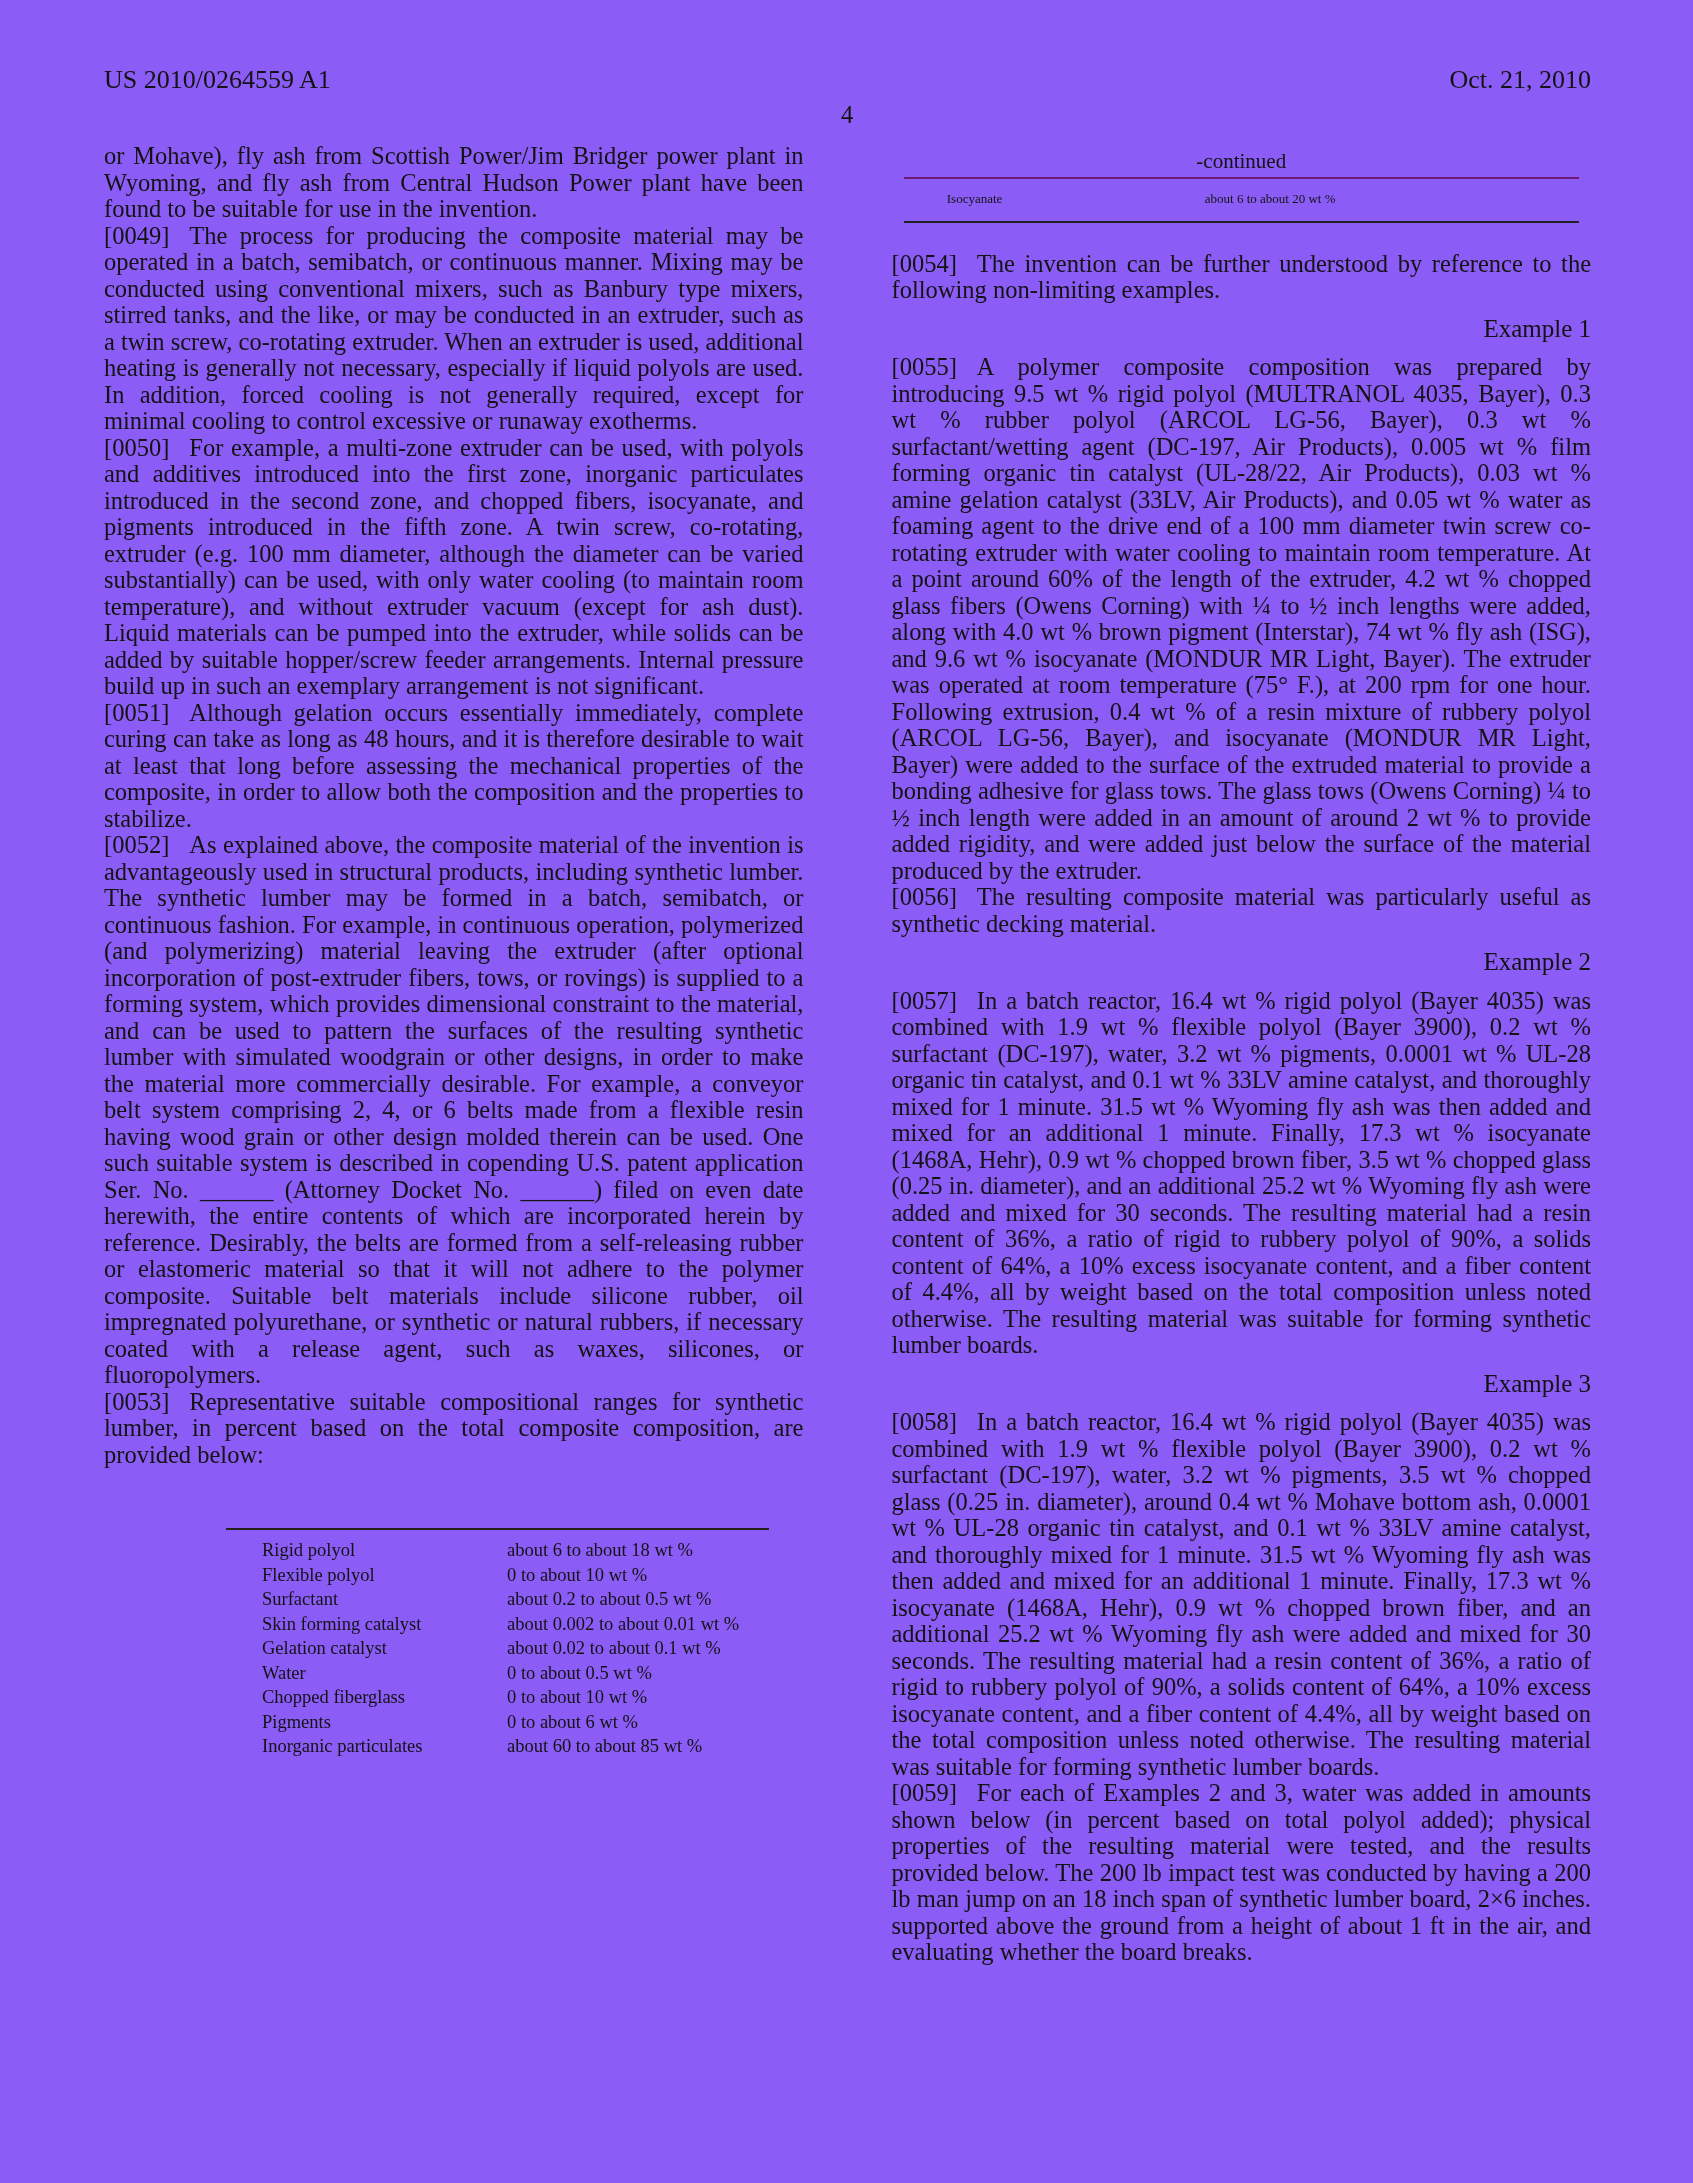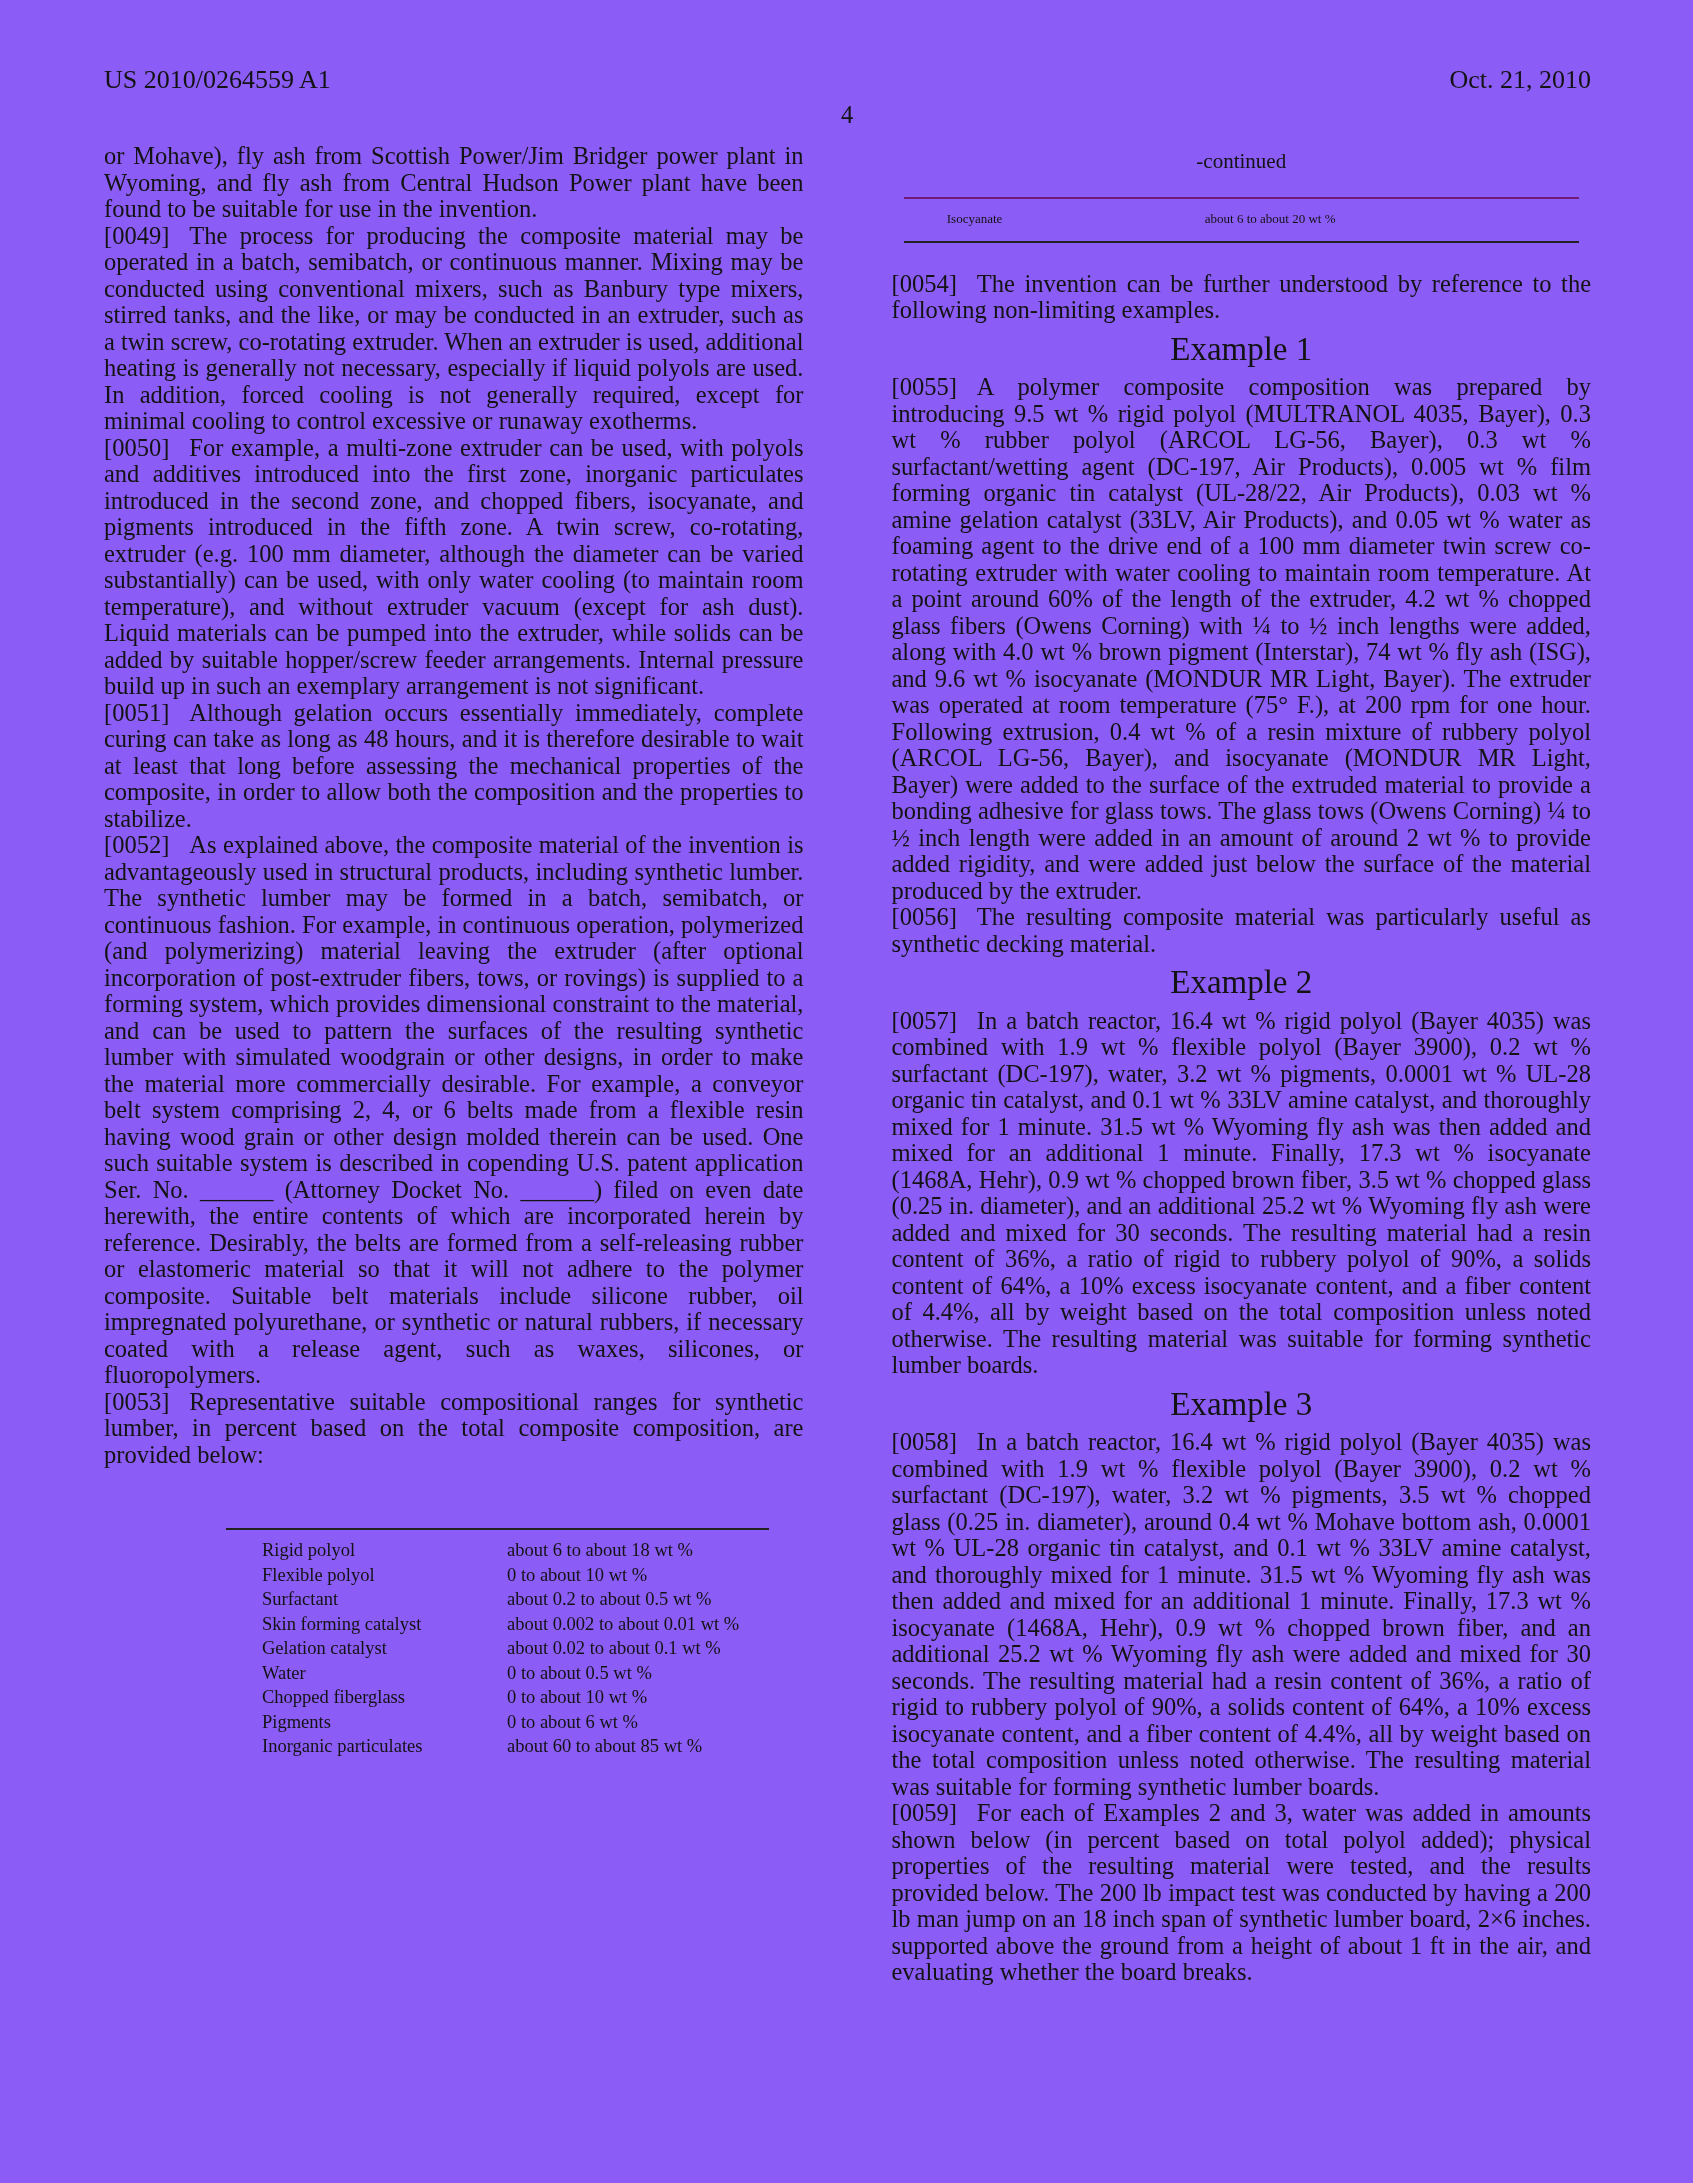--- a/index.html
+++ b/index.html
@@ -40,23 +40,23 @@
   }
   .col {
     width: 716px;
     font-size: 24.5px;
     line-height: 26.5px;
     text-align: justify;
   }
   .para { margin: 0; }
   .ptag { padding-right: 20px; white-space: nowrap; }
   .example-heading {
-    text-align: center;
+    text-align: right;
     font-weight: normal;
-    font-size: 33px;
+    font-size: 25px;
     margin: 12px 0 12px 0;
   }
   
   .comp-table {
     margin-top: 60px;
     margin-left: 122px;
     width: 543px;
     border-top: 2px solid #222;
     padding-top: 8px;
     font-size: 18.5px;
@@ -69,21 +69,21 @@
   
   .cont-table {
     width: 675px;
     margin: 5.3px auto 28px auto;
     text-align: left;
   }
   .cont-label {
     text-align: center;
     font-size: 21px;
     line-height: 26.5px;
-    margin-bottom: 22px;
+    margin-bottom: 2px;
   }
   .cont-body {
     border-top: 2px solid #701a75;
     border-bottom: 2px solid #222;
     padding: 8px 0 9.3px 0;
     font-size: 13px;
     line-height: 24.5px;
   }
   .cont-body .trow { display: flex; padding-left: 43px; }
   .cont-body .tcomp { width: 258px; flex: none; }

